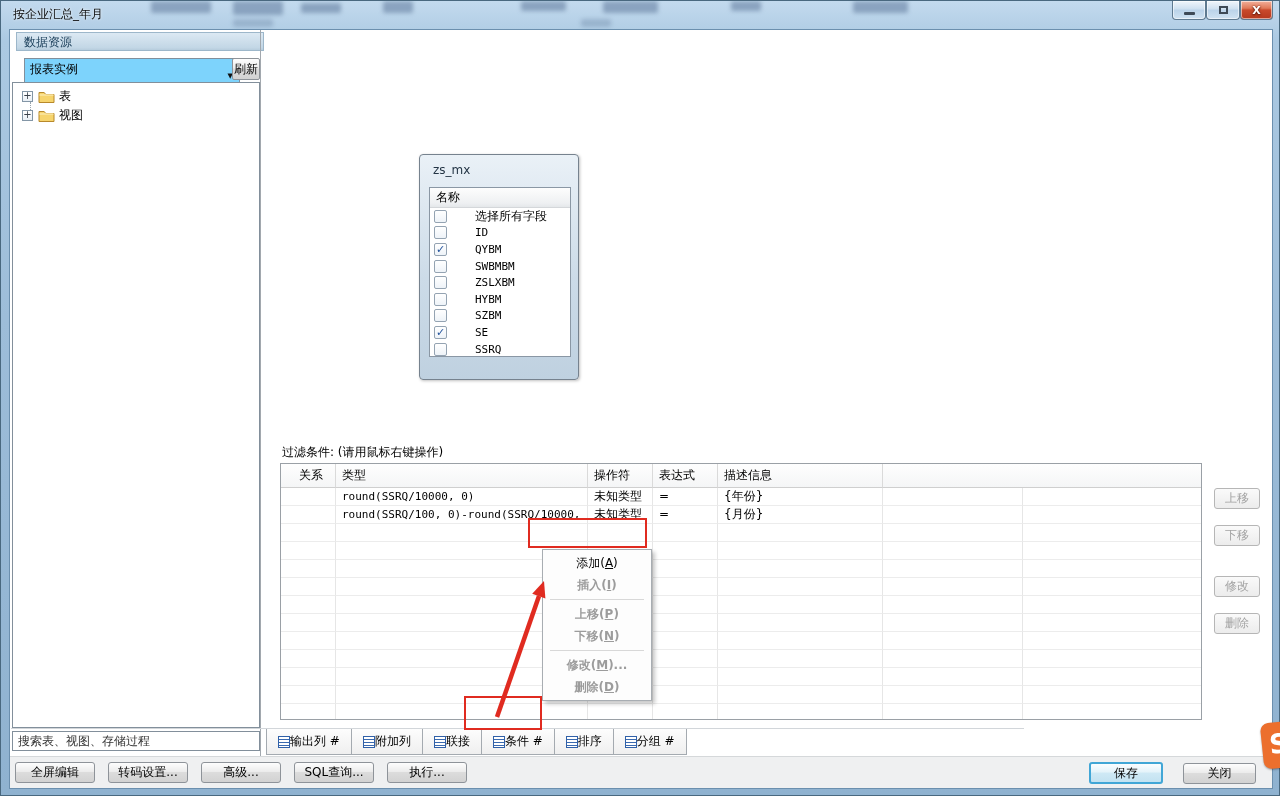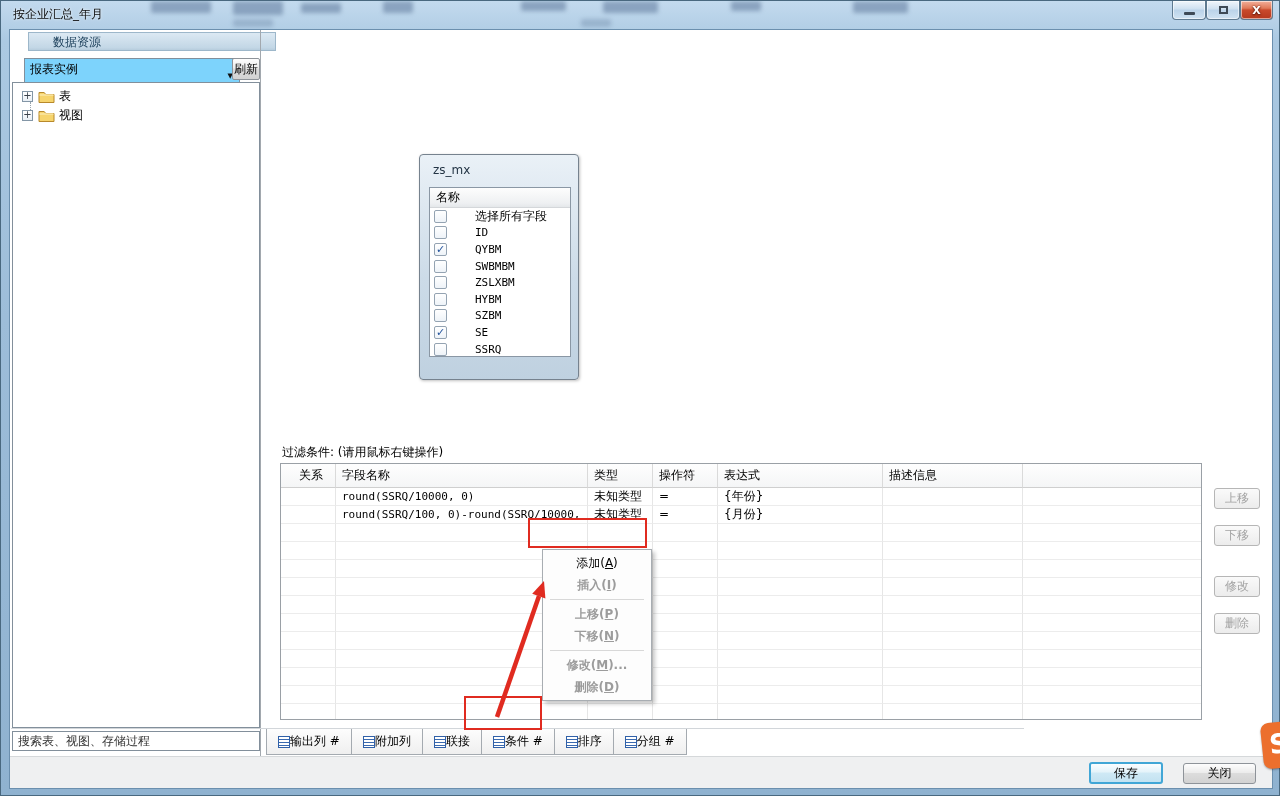--- a/index.html
+++ b/index.html
@@ -21,21 +21,21 @@
     box-shadow:inset 0 0 0 1px rgba(255,255,255,.55); }
   .winbtn.close { background:linear-gradient(180deg,#f2b09b 0%,#e07a5a 40%,#c94a2c 50%,#b5381d 100%); }
   .g-min { width:11px; height:3px; background:#3e4a56; margin-top:6px; border-radius:1px; }
   .g-max { width:9px; height:8px; border:2px solid #3e4a56; background:transparent; }
   .g-x { color:#fff; font-weight:bold; font-size:11px; line-height:17px; text-shadow:0 1px 2px #5a150a,0 0 2px #7a2513; }
 
   
   .client { position:absolute; left:8px; top:28px; width:1264px; height:760px; background:#fff; border:1px solid #6b8fae; }
 
   
-  .side-header { position:absolute; left:18px; top:2px; width:248px; height:19px; padding-left:24px; line-height:18px;
+  .side-header { position:absolute; left:6px; top:2px; width:248px; height:19px; padding-left:7px; line-height:18px;
     color:#20435e; background:linear-gradient(180deg,#dce9f3,#c3d7e6 85%,#b7cddd); border:1px solid #9db7ca; }
   .combo { position:absolute; left:14px; top:28px; width:216px; height:30px; background:#7dd3fc; border:1px solid #828f9b;
     line-height:20px; padding-left:5px; }
   .combo-arrow { position:absolute; right:6px; top:7px; font-size:7px; color:#111; }
   .btn { background:linear-gradient(180deg,#fdfdfd,#ececec 45%,#dcdcdc 50%,#d2d2d2); border:1px solid #8e9399;
     border-radius:3px; font-family:inherit; font-size:12px; color:#000; text-align:center; }
   .refresh { position:absolute; left:222px; top:28px; width:28px; height:22px; border-radius:2px; padding:0; }
   .tree { position:absolute; left:2px; top:52px; width:248px; height:646px; background:#fff; border:1px solid #828f9b; padding-top:4px; }
   .tree-item { position:relative; display:flex; align-items:center; height:19px; padding-left:9px; }
   .expander { width:11px; height:11px; border:1px solid #8396a6; background:linear-gradient(180deg,#fff,#e9eff5);
@@ -219,21 +219,20 @@
               <span class="zlabel mono">SSRQ</span>
             </div>
           </div>
       </div>
     </div>
 
     <div class="filter-label">过滤条件: (请用鼠标右键操作)</div>
     <div class="ftable">
       <div class="frow fhead">
         <div class="fcell">关系</div>
-        <div class="fcell">字段名称</div>
         <div class="fcell">类型</div>
         <div class="fcell">操作符</div>
         <div class="fcell">表达式</div>
         <div class="fcell">描述信息</div>
         <div class="fcell fill"></div>
       </div>
       <div class="frow">
         <div class="fcell"></div>
         <div class="fcell mono">round(SSRQ/10000, 0)</div>
         <div class="fcell">未知类型</div>
@@ -394,20 +393,27 @@
         <div class="mitem dis">插入(<u>I</u>)</div>
         <div class="msep"></div>
         <div class="mitem dis">上移(<u>P</u>)</div>
         <div class="mitem dis">下移(<u>N</u>)</div>
         <div class="msep"></div>
         <div class="mitem dis">修改(<u>M</u>)...</div>
         <div class="mitem dis">删除(<u>D</u>)</div>
       </div>
 
     <div class="footer">
+      <div class="fleft" id="footer-buttons">
+          <button class="btn bbtn">全屏编辑</button>
+          <button class="btn bbtn">转码设置...</button>
+          <button class="btn bbtn">高级...</button>
+          <button class="btn bbtn">SQL查询...</button>
+          <button class="btn bbtn">执行...</button>
+        </div>
       <button class="btn abtn save">保存</button>
       <button class="btn abtn closebtn">关闭</button>
     </div>
   </div>
 
   <div class="redbox" id="redbox-menu"></div>
   <div class="redbox" id="redbox-tab"></div>
   <svg class="arrow-svg" width="1280" height="796">
     <line x1="496" y1="716" x2="538" y2="595" stroke="#e02b20" stroke-width="4.5"></line>
     <polygon points="543,580 544.4,597.4 531.2,592.8" fill="#e02b20"></polygon>

